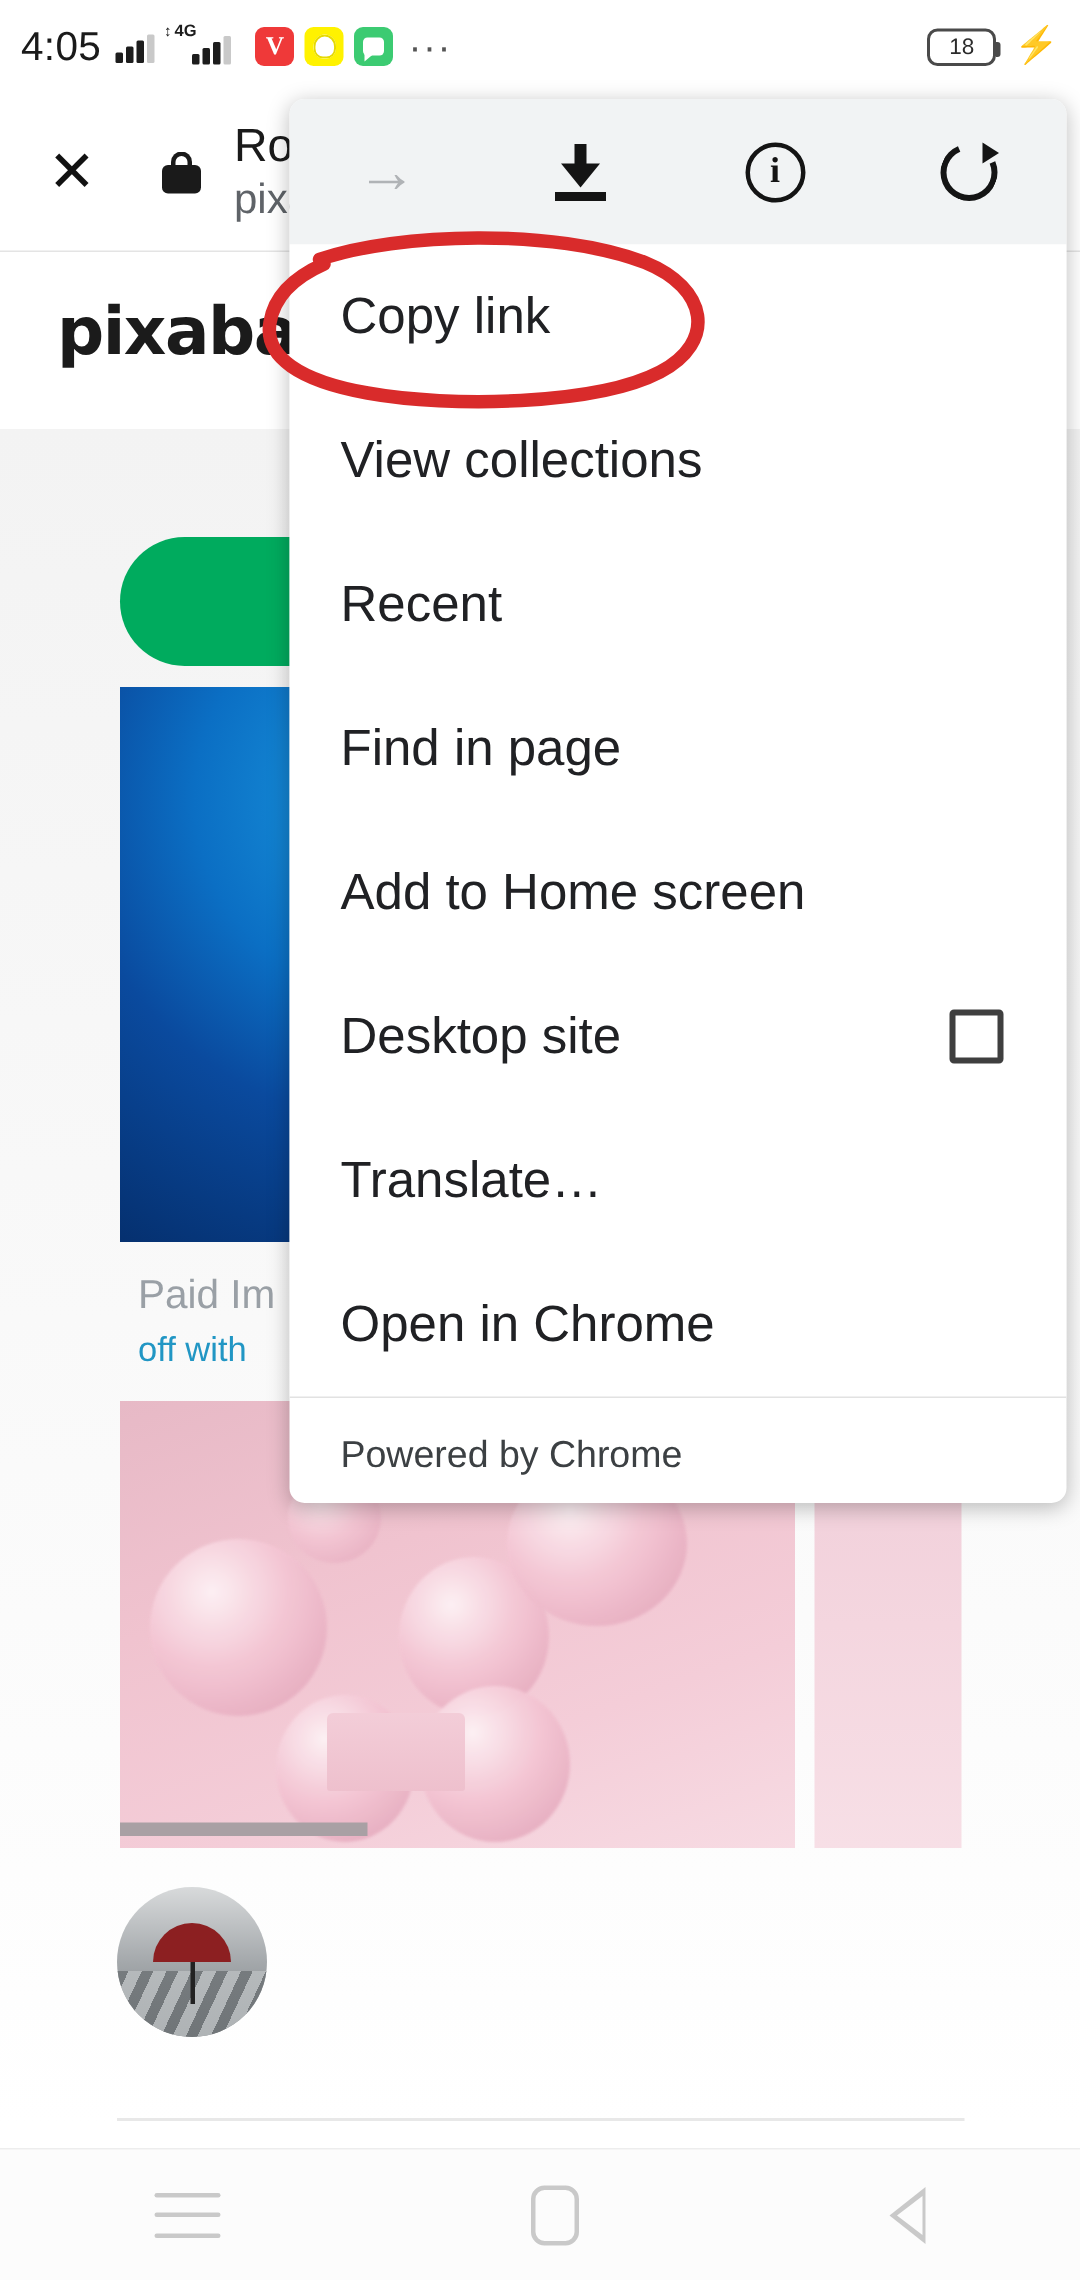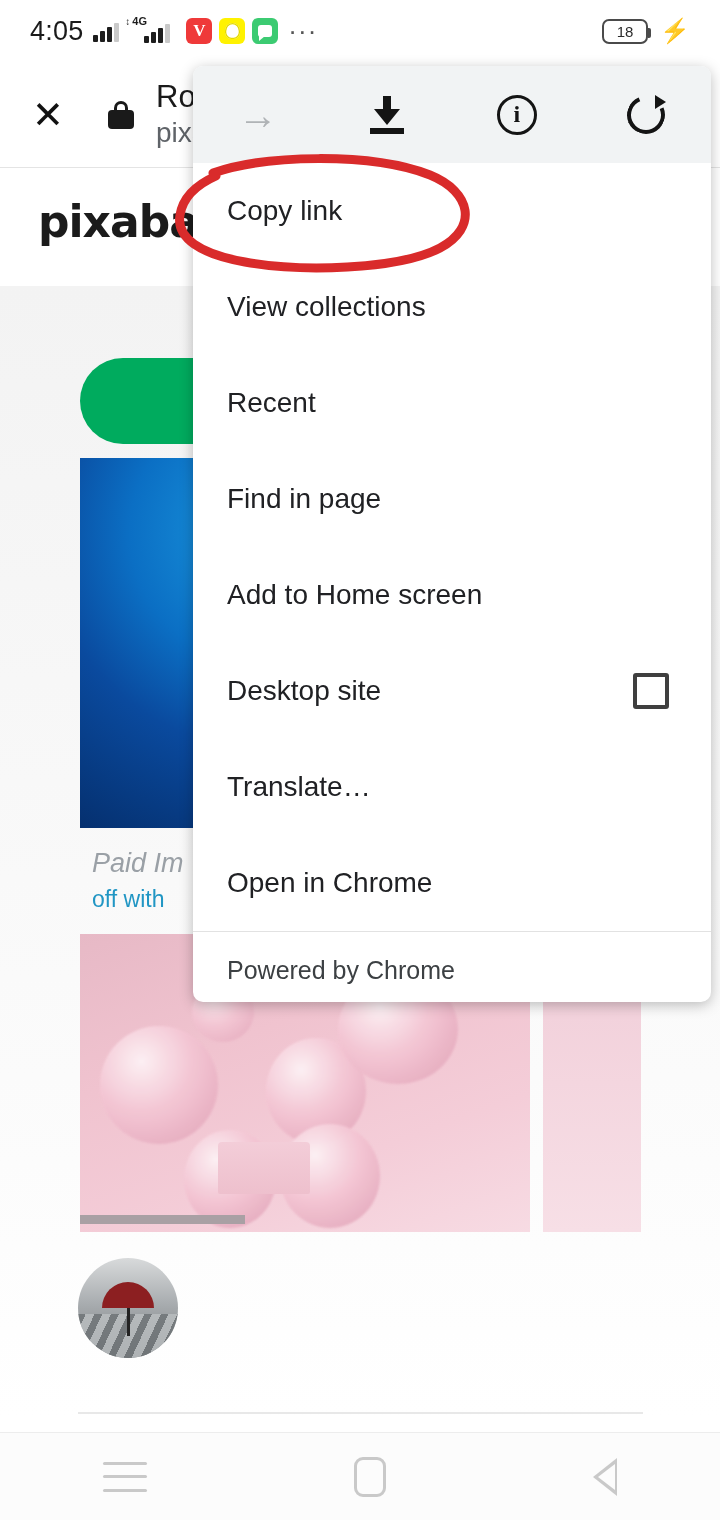--- a/index.html
+++ b/index.html
@@ -7,21 +7,21 @@
     width: 720px; height: 1520px;
     background: #ffffff;
     font-family: "Liberation Sans", sans-serif;
     overflow: hidden;
   }
   .screen { position: relative; width: 720px; height: 1520px; background: #fff; }
 
   
   .statusbar {
     position: absolute; left: 0; top: 0; width: 720px; height: 62px;
-    display: flex; align-items: center; padding: 0 30px;
+    display: flex; align-items: center; padding: 0 14px;
     background: #ffffff;
   }
   .clock { font-size: 27px; color: #1a1a1a; letter-spacing: .2px; margin-right: 10px; }
   .sig { display: inline-flex; align-items: flex-end; height: 22px; margin-right: 3px; }
   .sig i { display: block; width: 5px; margin-right: 2px; background: #1d1d1d; border-radius: 1px; }
   .sig i.b1 { height: 7px; } .sig i.b2 { height: 11px; } .sig i.b3 { height: 15px; }
   .sig i.b4 { height: 19px; background: #c9c9c9; }
   .fourg-wrap { position: relative; display: inline-flex; align-items: flex-end; margin-left: 6px; margin-right: 4px; height: 24px;}
   .fourg-lbl { position: absolute; top: -3px; left: 2px; font-size: 11px; font-weight: bold; color: #1d1d1d; line-height: 1;}
   .arrows { font-size: 10px; color: #1d1d1d; line-height: 1; position:absolute; left:-5px; top:-2px;}
@@ -62,21 +62,21 @@
   
   .page { position: absolute; left: 0; top: 168px; width: 720px; height: 1248px; background: #fff; overflow: hidden;}
   .logo { position: absolute; left: 38px; top: 28px; font-size: 44px; font-weight: 700; color: #1b1b1b;
           letter-spacing: -1px; font-family: "DejaVu Sans", sans-serif; }
   .band { position: absolute; left: 0; top: 118px; width: 720px; height: 1130px;
           background: linear-gradient(180deg,#f3f3f3 0%, #fbfbfb 70%, #ffffff 100%); }
   .green-pill { position: absolute; left: 80px; top: 190px; width: 250px; height: 86px;
                 background: #00ab5e; border-radius: 44px; }
   .blue-img { position: absolute; left: 80px; top: 290px; width: 260px; height: 370px;
               background: radial-gradient(circle at 70% 20%, #1b9ae0 0%, #0b6fc4 38%, #0a4a9e 62%, #05306f 100%);}
-  .paid-line1 { position: absolute; left: 92px; top: 680px; font-size: 27px; color: #9aa0a6; white-space: nowrap; font-style: italic;}
+  .paid-line1 { position: absolute; left: 92px; top: 680px; font-size: 27px; color: #9aa0a6; white-space: nowrap;}
   .paid-line2 { position: absolute; left: 92px; top: 718px; font-size: 23px; color: #2196c4; white-space: nowrap;}
   .carousel { position: absolute; left: 80px; top: 766px; width: 450px; height: 298px; overflow: hidden;
               background: linear-gradient(160deg,#e7b9c6 0%, #f0c3cf 35%, #f4cdd8 70%, #f7dbe3 100%); }
   .peony { position: absolute; border-radius: 50%;
            background: radial-gradient(circle at 35% 30%, #fdf2f5 0%, #f4c6d4 45%, #dfa0b5 100%);
            filter: blur(1px); opacity: .95;}
   .podium { position: absolute; left: 138px; top: 208px; width: 92px; height: 52px;
             background: linear-gradient(180deg,#f3cdd8,#eec0cd); border-radius: 4px 4px 2px 2px;}
   .progbar { position: absolute; left: 0; bottom: 8px; width: 165px; height: 9px; background: #a9a0a4; }
   .carousel2 { position: absolute; left: 543px; top: 766px; width: 98px; height: 298px;
@@ -114,21 +114,21 @@
   .icon-info { width: 40px; height: 40px; border: 3px solid #141414; border-radius: 50%;
                display:flex; align-items:center; justify-content:center; font-size: 24px;
                font-family:"Liberation Serif",serif; color:#141414; font-weight: 700;}
   .icon-reload { width: 38px; height: 38px; position: relative;}
   .icon-reload .ring { position:absolute; inset:0; border:4px solid #141414; border-radius:50%;
                        border-top-color: transparent; transform: rotate(22deg);}
   .icon-reload .tip { position:absolute; right:-1px; top:-1px; width:0;height:0;
                       border-left:11px solid #141414; border-top:7px solid transparent; border-bottom:7px solid transparent;}
   .menu-list { background: #fff; }
   .menu-item { height: 96px; display: flex; align-items: center; padding: 0 34px; }
-  .menu-item .label { font-size: 28px; color: #202124; }
+  .menu-item .label { font-size: 34px; color: #202124; }
   .menu-item .spacer { flex: 1; }
   .checkbox { width: 36px; height: 36px; border: 4px solid #3f3f3f; border-radius: 3px; margin-right: 8px;}
   .menu-footer-sep { height: 1px; background: #e2e2e2; margin: 0;}
   .menu-footer { height: 76px; display: flex; align-items: center; padding: 0 34px; }
   .menu-footer .label { font-size: 25px; color: #3c4043;}
 
   
   .annot { position: absolute; left: 0; top: 0; width: 720px; height: 1520px; pointer-events: none;}
 
   

